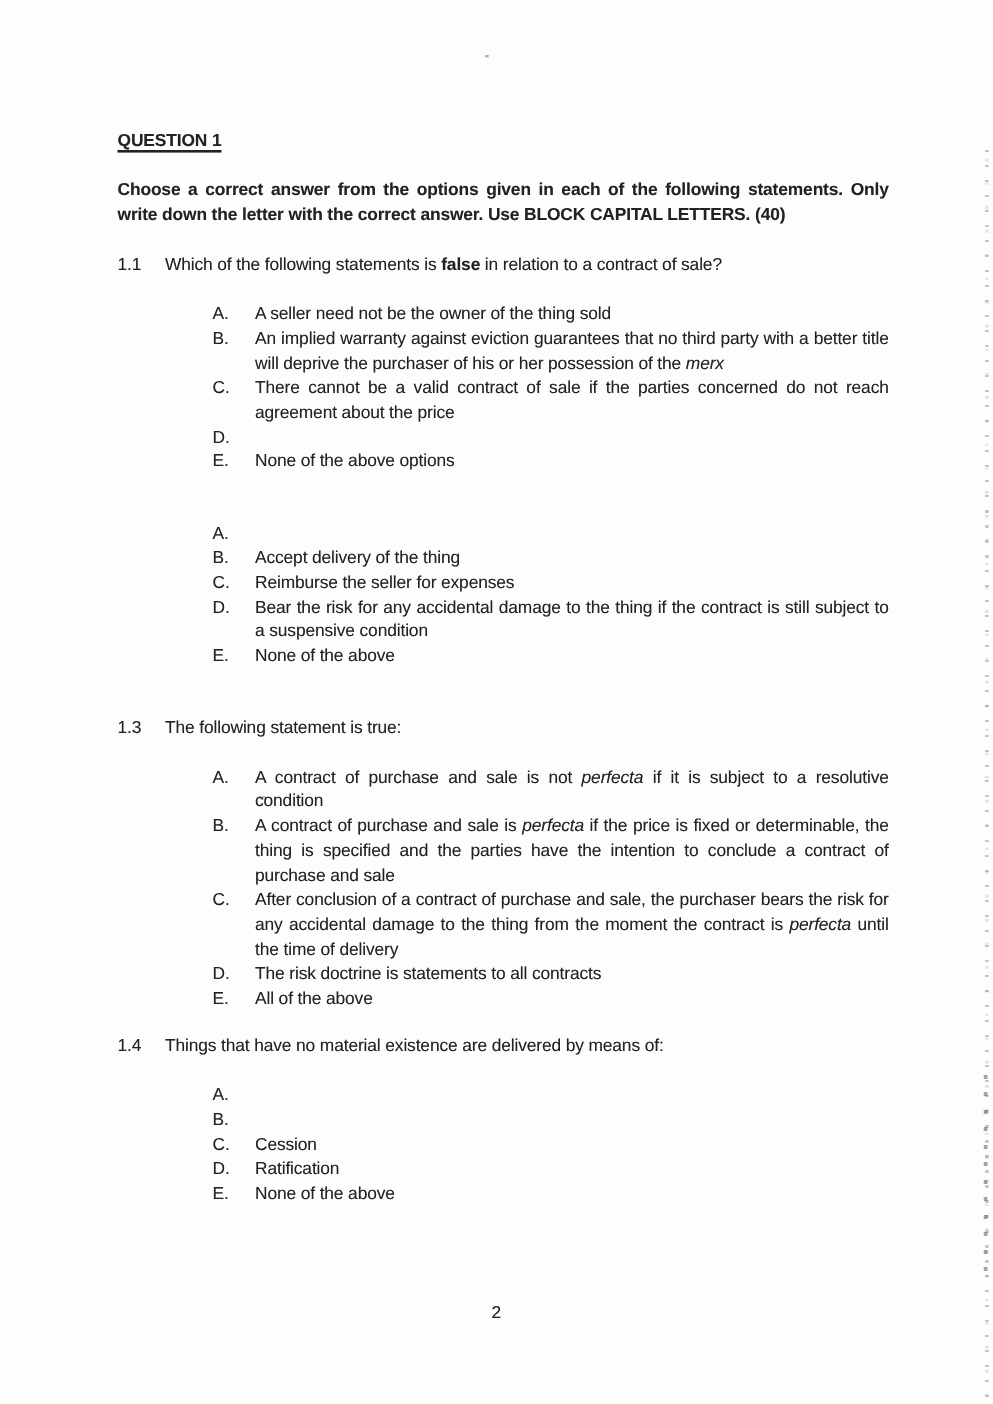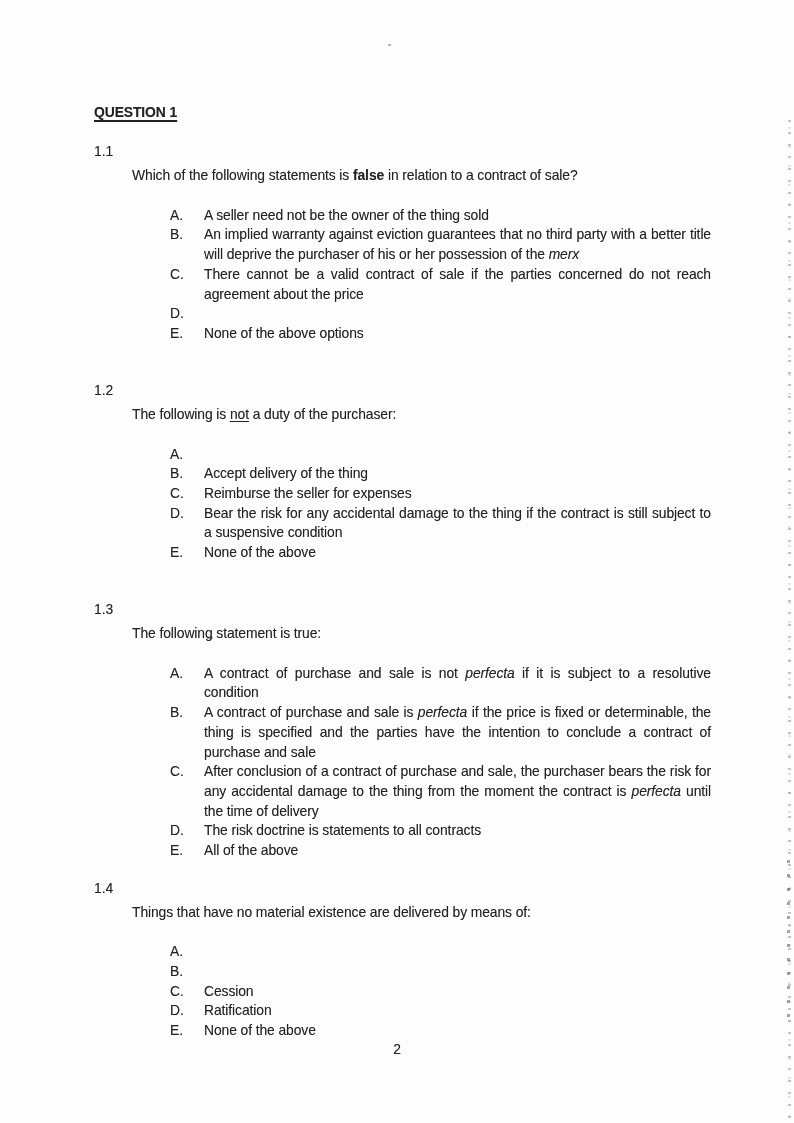--- a/index.html
+++ b/index.html
@@ -33,21 +33,21 @@
     text-align:justify; text-align-last:left;
     margin-bottom:20px;
   }
 
   .question { margin-bottom:37.5px; }
   #questions-container .question:nth-of-type(3) { margin-bottom:18px; }
   #questions-container .question:nth-of-type(4) { margin-bottom:0; }
 
   .q-head { display:flex; }
   .q-num { flex:none; width:38px; }
-  .q-prompt { flex:1; text-align:justify; text-align-last:left;margin-top:24px; }
+  .q-prompt { flex:1; text-align:justify; text-align-last:left; }
 
   .options { margin-top:19.7px; }
   .opt { display:flex; padding-left:76px; }
   .opt-letter { flex:none; width:34px; }
   .opt-text { flex:1; text-align:justify; text-align-last:left; }
 
   .seg-b { font-weight:700; }
   .seg-i { font-style:italic; }
   .seg-u { text-decoration:underline; text-underline-offset:2px; }
 
@@ -73,20 +73,21 @@
 <body>
 
 <div class="page">
   <span class="artifact speck-top"></span>
   <span class="artifact dash-mid"></span>
   <div class="scan-edge"></div>
   <div class="scan-edge strong"></div>
 
   <div class="content">
     <div class="doc-title">QUESTION 1</div>
+    <p class="instructions"><span class="seg-b">Choose a correct answer from the options given in each of the following statements. Only write down the letter with the correct answer. Use BLOCK CAPITAL LETTERS. (40)</span></p>
     <div id="questions-container">
         <div class="question">
           <div class="q-head">
             <div class="q-num">1.1</div>
             <div class="q-prompt"><span>Which of the following statements is </span><span class="seg-b">false</span><span> in relation to a contract of sale?</span></div>
           </div>
           <div class="options">
             <div class="opt">
               <div class="opt-letter">A.</div>
               <div class="opt-text"><span>A seller need not be the owner of the thing sold</span></div>
@@ -102,24 +103,20 @@
             <div class="opt">
               <div class="opt-letter">D.</div>
             </div>
             <div class="opt">
               <div class="opt-letter">E.</div>
               <div class="opt-text"><span>None of the above options</span></div>
             </div>
           </div>
         </div>
         <div class="question">
-          <div class="q-head">
-            <div class="q-num">1.2</div>
-            <div class="q-prompt"><span>The following is </span><span class="seg-u">not</span><span> a duty of the purchaser:</span></div>
-          </div>
           <div class="options">
             <div class="opt">
               <div class="opt-letter">A.</div>
             </div>
             <div class="opt">
               <div class="opt-letter">B.</div>
               <div class="opt-text"><span>Accept delivery of the thing</span></div>
             </div>
             <div class="opt">
               <div class="opt-letter">C.</div>

